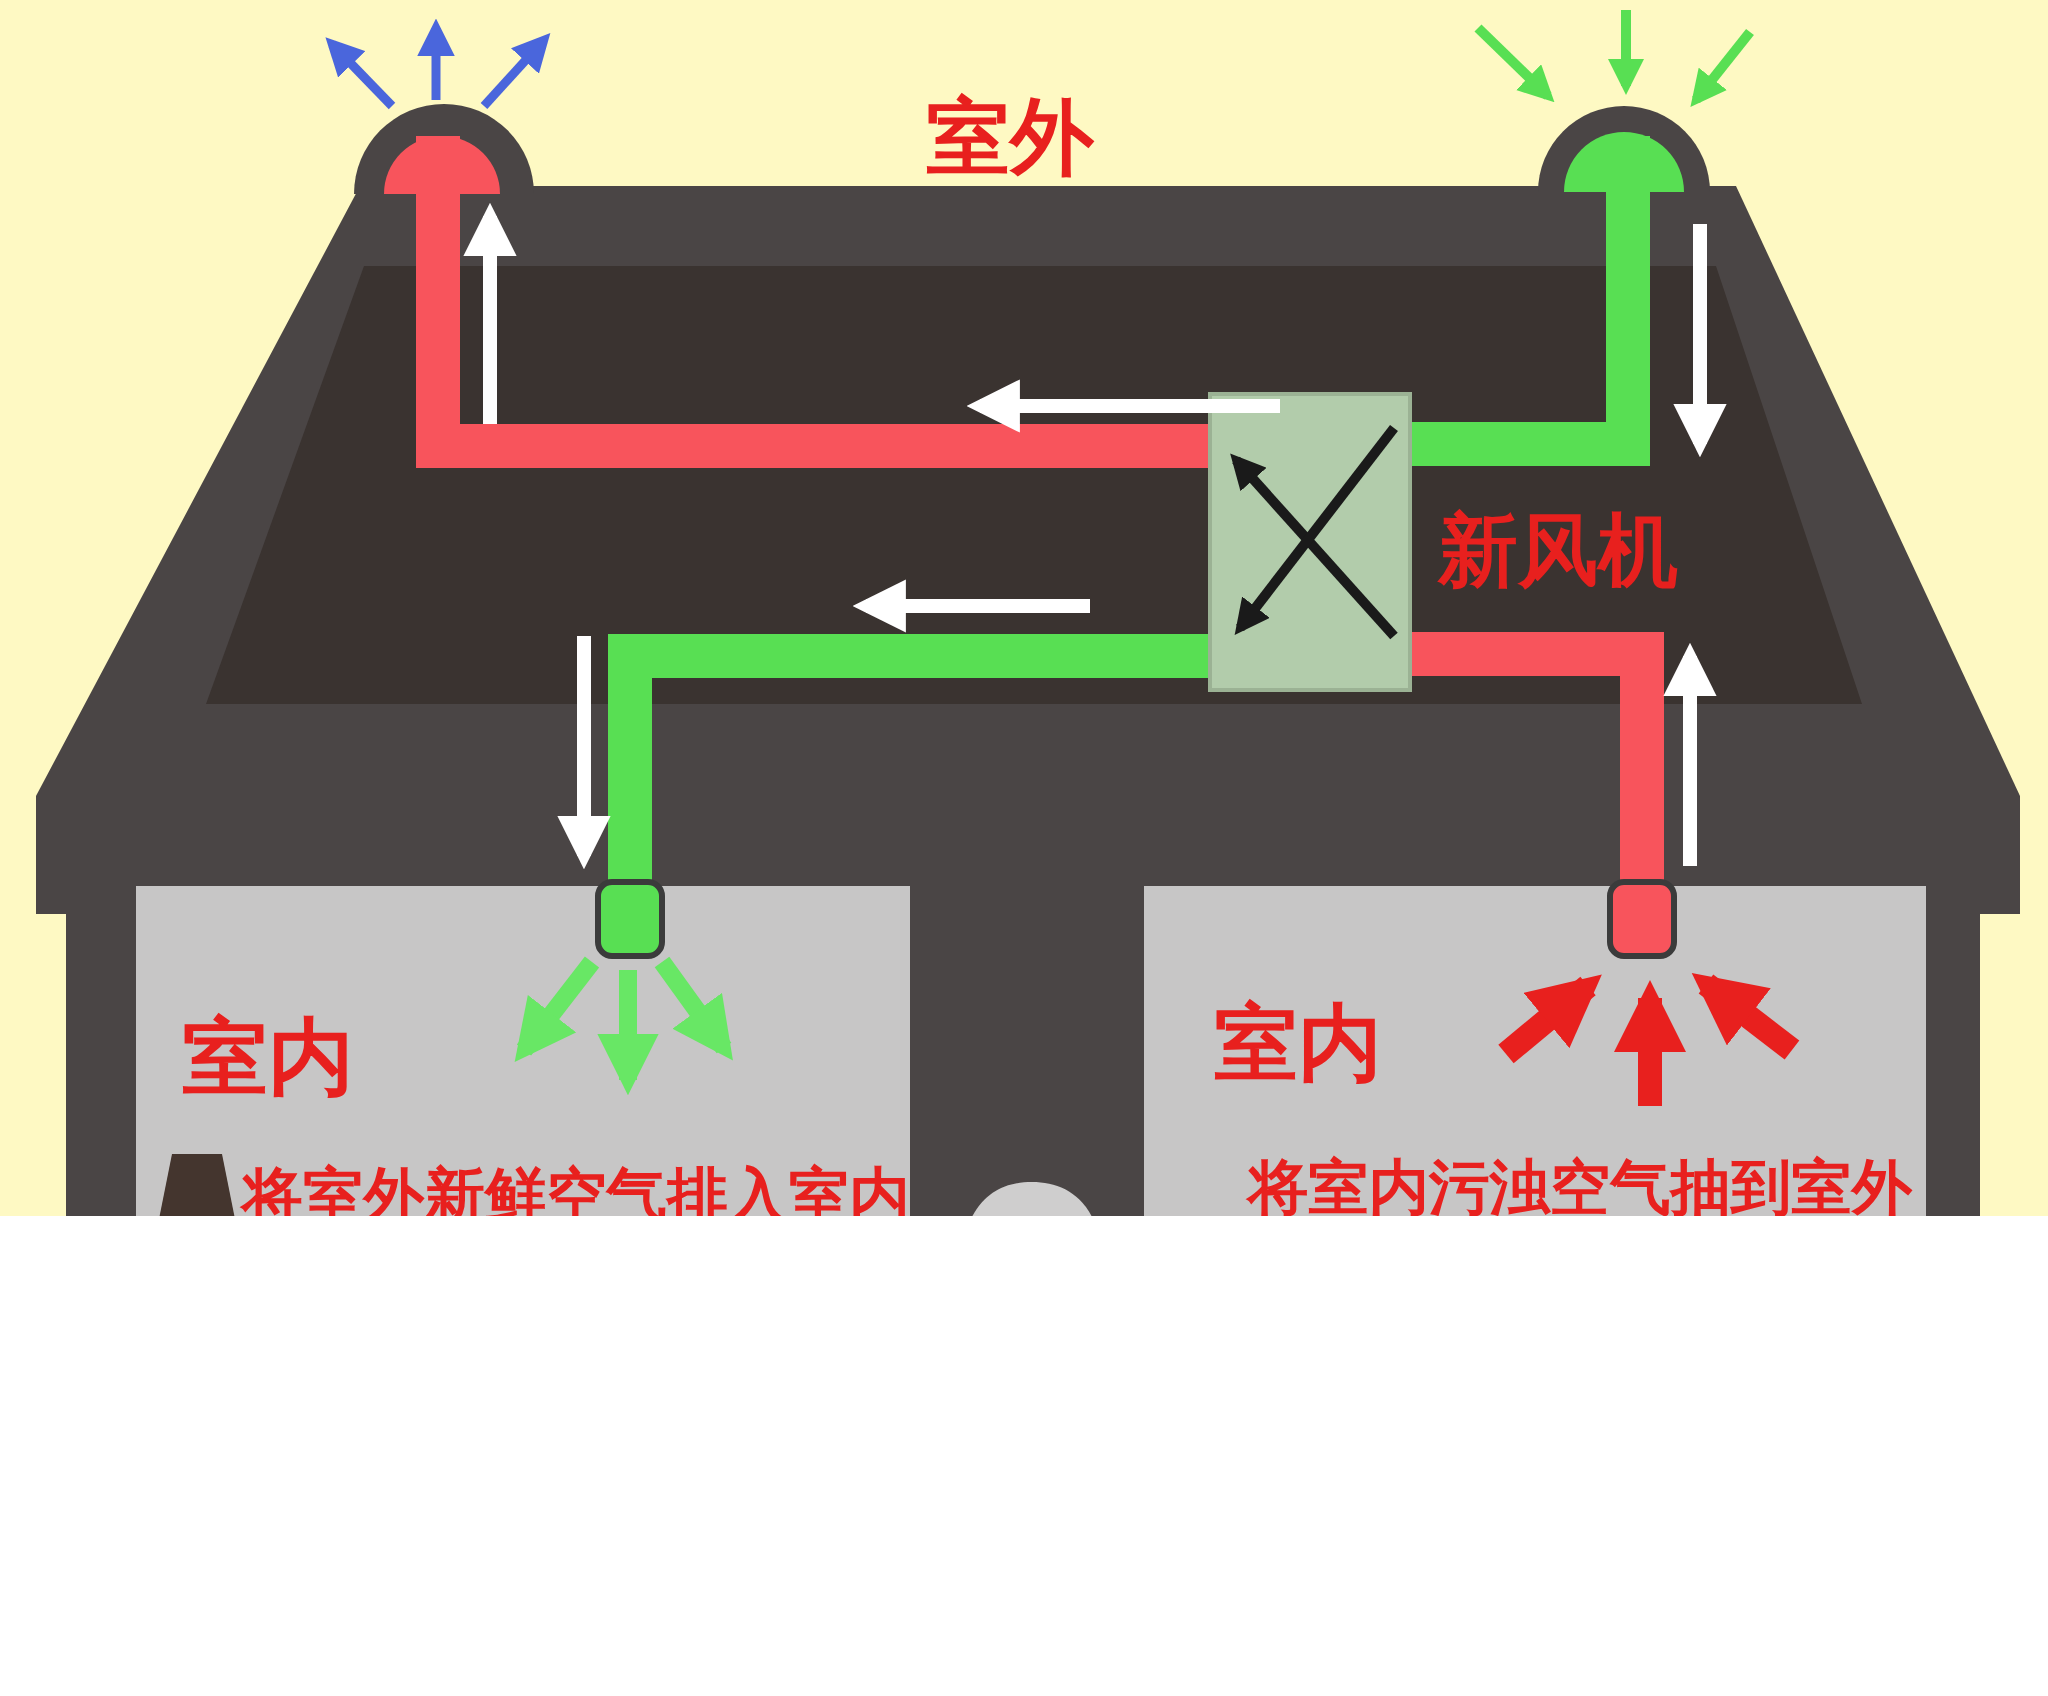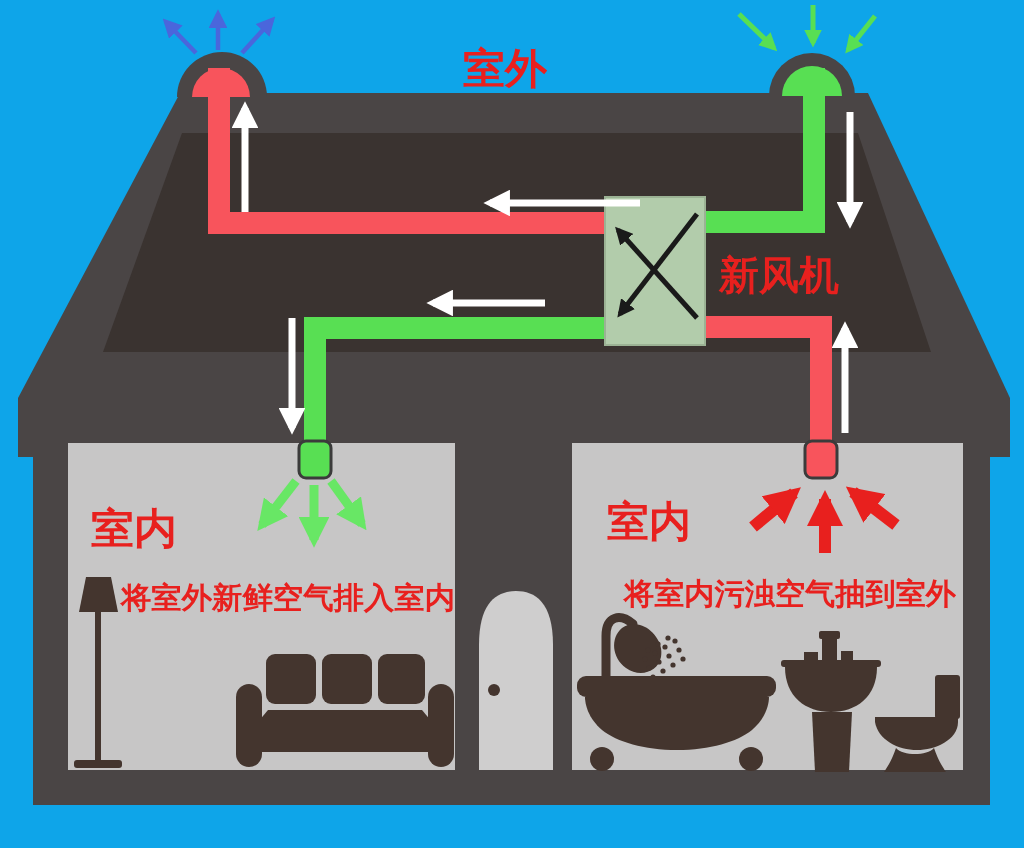--- a/index.html
+++ b/index.html
@@ -1,16 +1,16 @@
 <!DOCTYPE html>
 <html><head>
 <meta charset="utf-8">
 <style>
   html,body{margin:0;padding:0;background:#ffffff;}
-  .stage{position:relative;width:1024px;height:848px;background:#0ea5e9;overflow:hidden;
+  .stage{position:relative;width:1024px;height:608px;background:#fef9c3;overflow:hidden;
          font-family:"Liberation Sans", sans-serif;}
   svg text{font-family:"Liberation Sans", sans-serif;font-weight:bold;}
 </style>
 </head>
 <body>
 
 <div class="stage">
 <svg width="1024" height="848" viewBox="0 0 1024 848" xmlns="http://www.w3.org/2000/svg">
   <defs>
     <marker id="mWhite" viewBox="0 0 10 10" refX="7.5" refY="5" markerWidth="3.8" markerHeight="3.8" orient="auto-start-reverse" markerUnits="strokeWidth">

